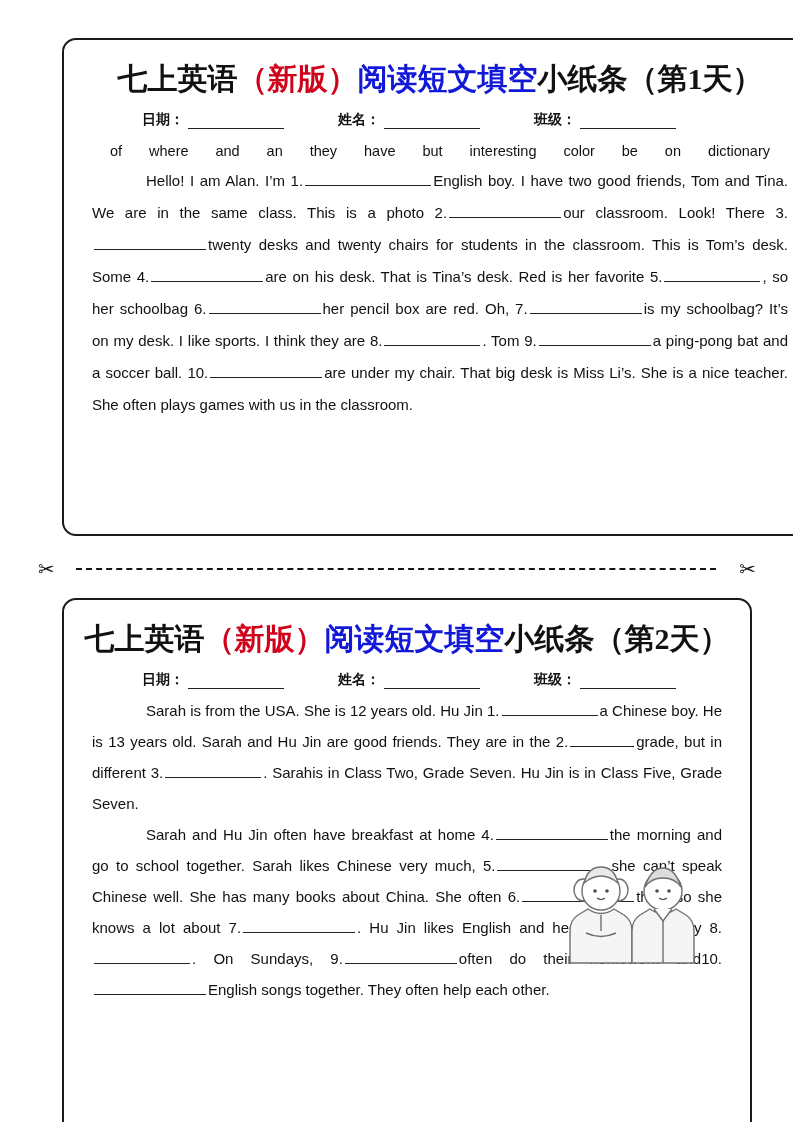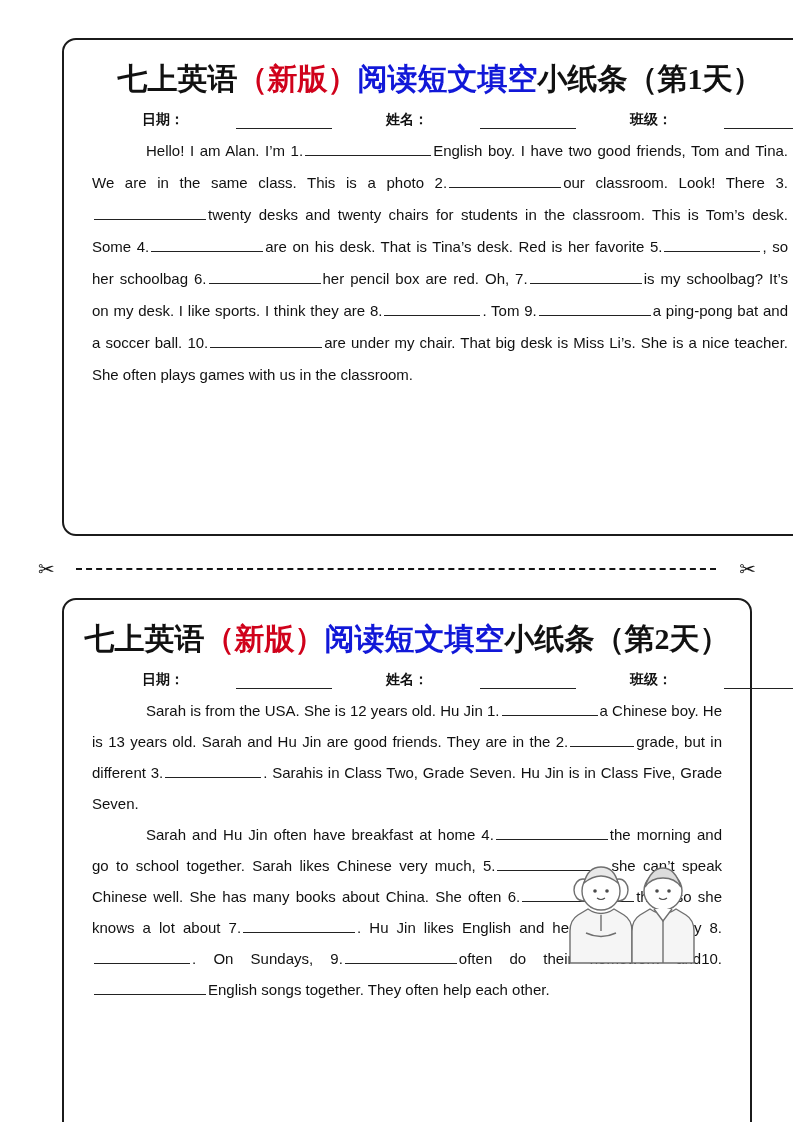--- a/index.html
+++ b/index.html
@@ -69,21 +69,20 @@
     margin: 14px 0 4px 0;
     padding-left: 58px;
     font-size: 14px;
     font-family: "Liberation Serif", serif;
   }
   .meta-item {
     display: flex;
     align-items: flex-end;
     margin-right: 54px;
     white-space: nowrap;
-    gap: 48px;
   }
   .meta-label {
     font-weight: bold;
     font-size: 14px;
     margin-right: 4px;
   }
   .meta-blank {
     display: inline-block;
     width: 96px;
     border-bottom: 1px solid #222;
@@ -185,20 +184,34 @@
       <div class="meta-item">
         <span class="meta-label">姓名：</span>
         <span class="meta-blank"></span>
       </div>
       <div class="meta-item">
         <span class="meta-label">班级：</span>
         <span class="meta-blank"></span>
       </div>
     </div>
 
+    <div class="wordbank">
+      <span>of</span>
+      <span>where</span>
+      <span>and</span>
+      <span>an</span>
+      <span>they</span>
+      <span>have</span>
+      <span>but</span>
+      <span>interesting</span>
+      <span>color</span>
+      <span>be</span>
+      <span>on</span>
+      <span>dictionary</span>
+    </div>
 
     <div class="passage">
       <span class="indent"></span><span>Hello! I am Alan. I’m 1.</span><span class="blank b-xl"></span><span>English boy. I have two good friends, Tom and Tina. We are in the same class. This is a photo 2.</span><span class="blank b-lg"></span><span>our classroom. Look! There 3.</span><span class="blank b-lg"></span><span>twenty desks and twenty chairs for students in the classroom. This is Tom’s desk. Some 4.</span><span class="blank b-lg"></span><span>are on his desk. That is Tina’s desk. Red is her favorite 5.</span><span class="blank b-md"></span><span>, so her schoolbag 6.</span><span class="blank b-lg"></span><span>her pencil box are red. Oh, 7.</span><span class="blank b-lg"></span><span>is my schoolbag? It’s on my desk. I like sports. I think they are 8.</span><span class="blank b-md"></span><span>. Tom 9.</span><span class="blank b-lg"></span><span>a ping-pong bat and a soccer ball. 10.</span><span class="blank b-lg"></span><span>are under my chair. That big desk is Miss Li’s. She is a nice teacher. She often plays games with us in the classroom.</span>
     </div>
   </div>
 
   <div class="cutline">
     <span class="scissors left">✂</span>
     <div class="dashes"></div>
     <span class="scissors right">✂</span>

